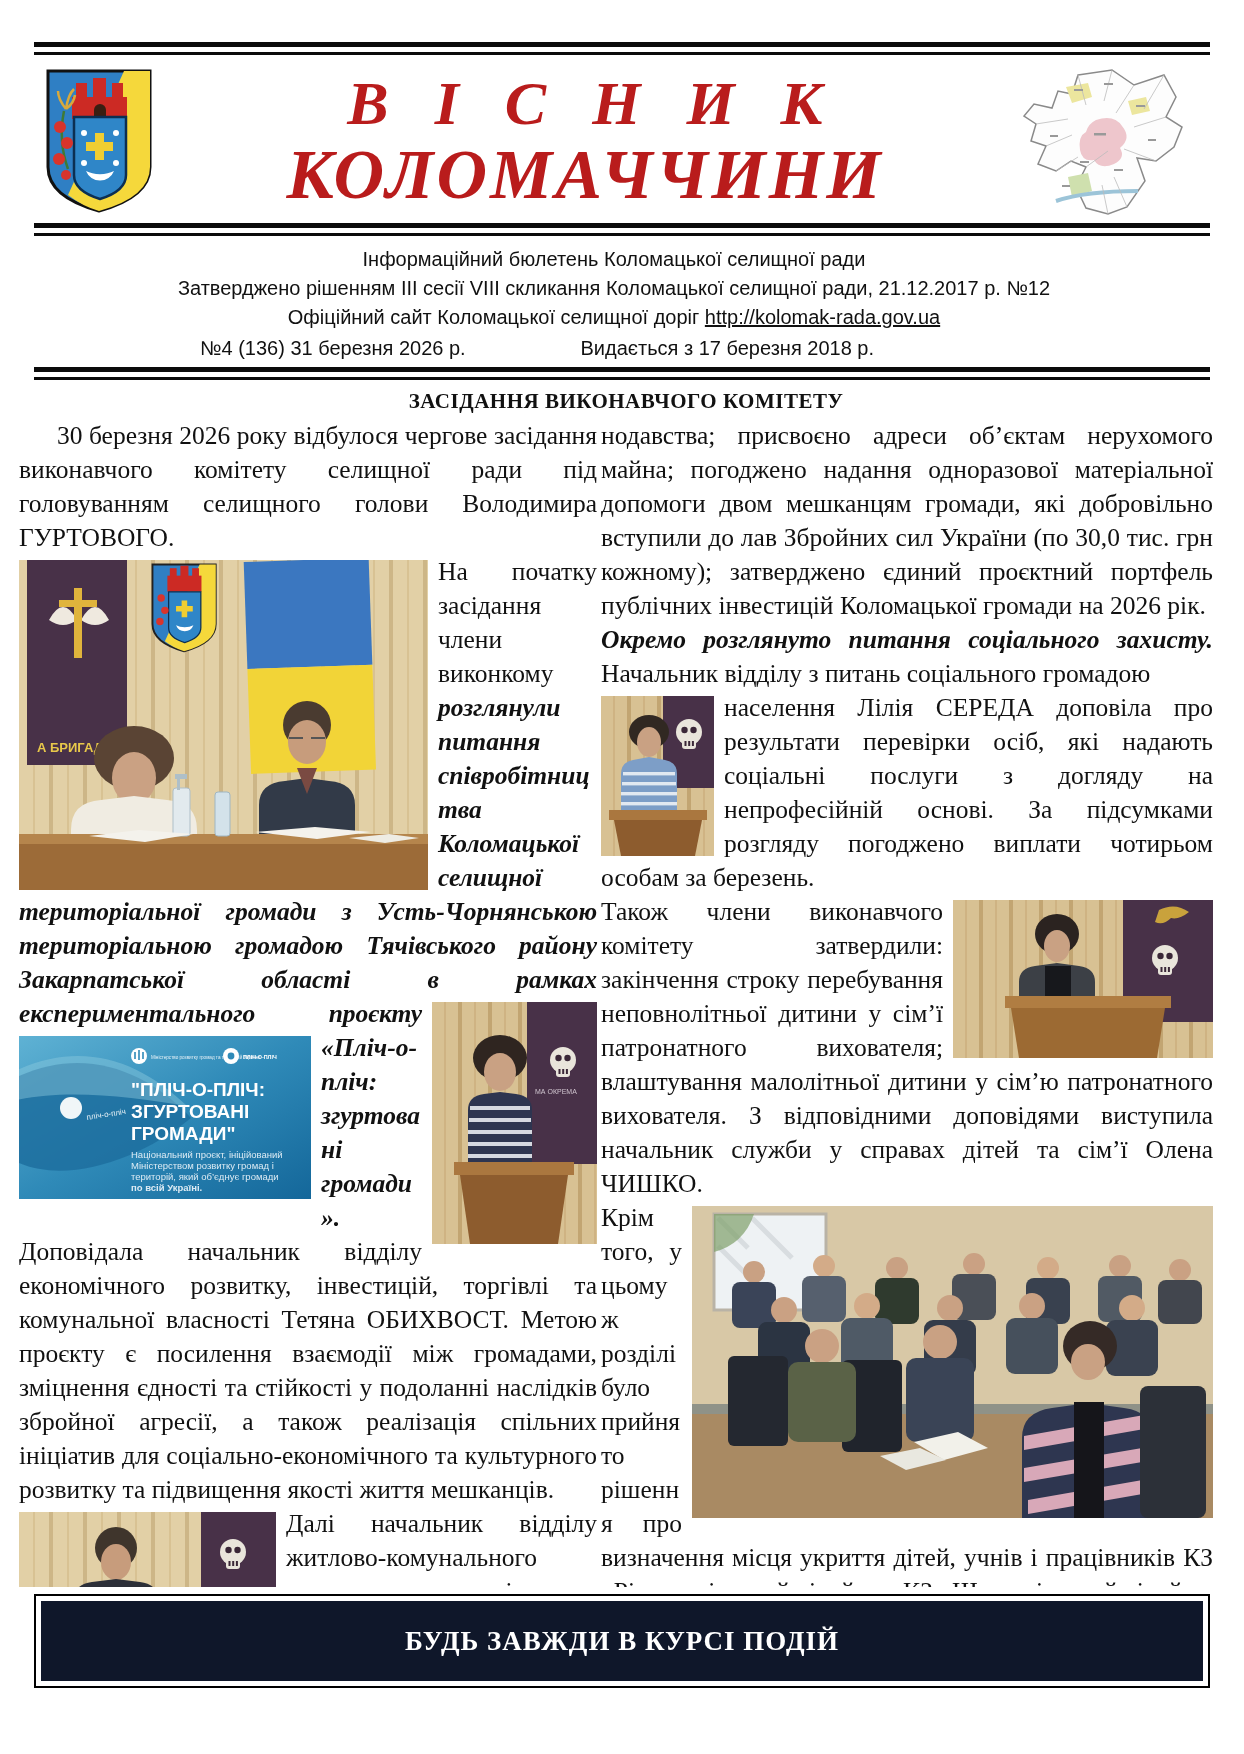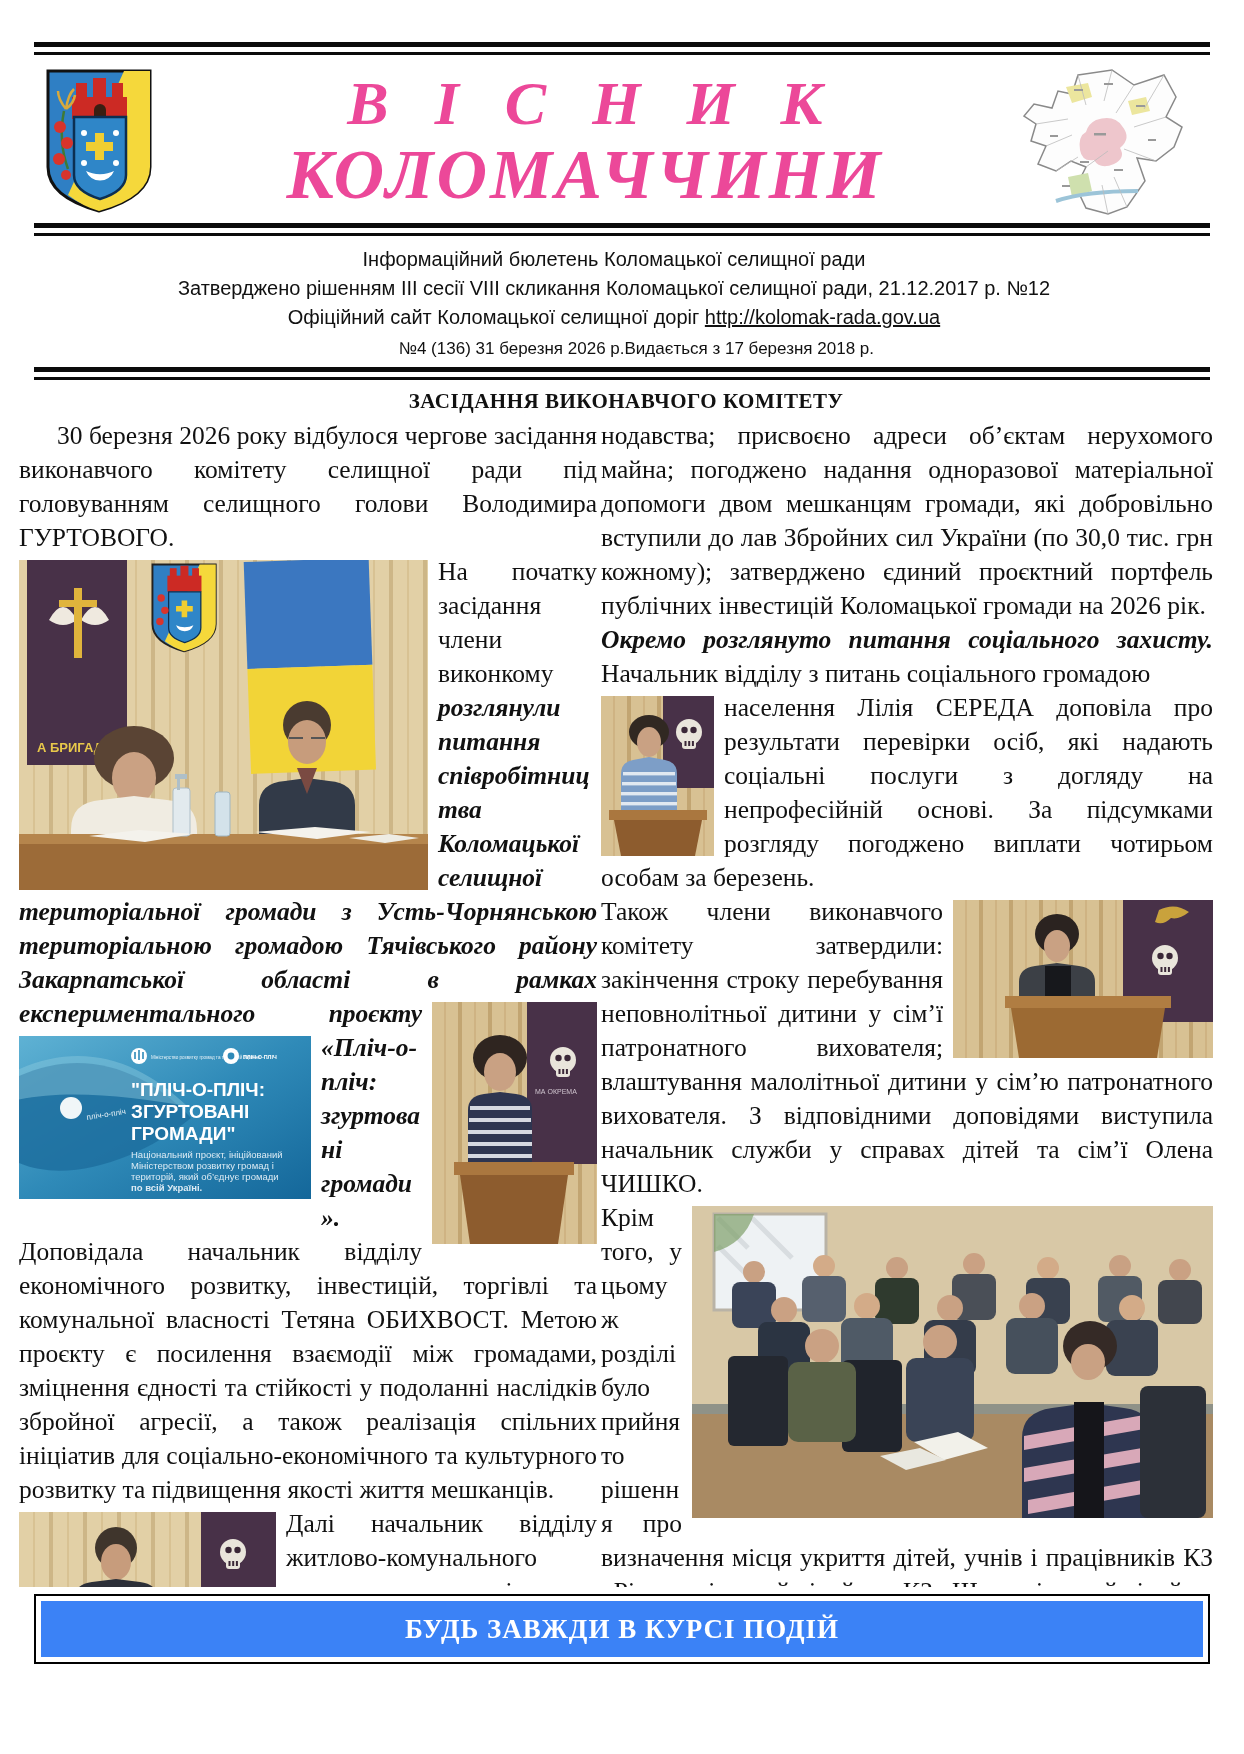--- a/index.html
+++ b/index.html
@@ -8,34 +8,34 @@
   .rule{margin:0 34px;border-top:5px solid #0b0b0b;border-bottom:3px solid #0b0b0b;height:5px;}
   .rule.first{margin-top:42px;}
   .masthead{display:flex;align-items:center;padding:8px 44px 4px 44px;height:156px;}
   .arms-box{width:110px;height:148px;flex:0 0 auto;}
   .title-wrap{flex:1;text-align:center;font-weight:bold;font-style:italic;line-height:1;}
   .t1{font-size:62px;letter-spacing:46px;text-indent:46px;}
   .t2{font-size:70px;letter-spacing:3px;margin-top:6px;}
   .map-box{width:184px;height:152px;flex:0 0 auto;}
   .info{text-align:center;font-family:"Liberation Sans",sans-serif;font-size:20px;line-height:29px;padding:9px 16px 4px 0;}
   .info .url{text-decoration:underline;}
-  .issue-row{display:flex;justify-content:flex-end;padding:2px 354px 0 200px;font-family:"Liberation Sans",sans-serif;font-size:17px;}
+  .issue-row{display:flex;justify-content:space-between;padding:2px 354px 0 200px;font-family:"Liberation Sans",sans-serif;font-size:20px;}
   h1.article-title{margin:9px 0 5px 8px;text-align:center;font-size:21px;letter-spacing:.5px;font-weight:bold;}
   .columns{display:flex;gap:4px;padding:0 19px;font-size:25.5px;line-height:34px;text-align:justify;
            height:1168px;overflow:hidden;overflow-wrap:break-word;}
   .col-left{width:578px;flex:0 0 auto;}
   .col-right{width:612px;flex:0 0 auto;}
   p{margin:0;}
   .indent{text-indent:38px;}
   .bi{font-weight:bold;font-style:italic;}
   .fl{float:left;margin:5px 10px 3px 0;}
   .fr{float:right;margin:5px 0 3px 10px;}
   svg{display:block;}
   .footer-banner{position:absolute;left:34px;right:34px;top:1594px;border:2px solid #000;padding:5px;background:#fff;}
-  .footer-banner .inner{background:#3b82f6;height:56px;display:flex;align-items:center;justify-content:center;
+  .footer-banner .inner{background:#0f172a;height:80px;display:flex;align-items:center;justify-content:center;
         color:#fff;font-weight:bold;font-size:27px;letter-spacing:1px;font-family:"Liberation Serif",serif;}
 </style>
 </head>
 <body>
 
 <svg width="0" height="0" style="position:absolute" aria-hidden="true">
   <defs>
     <pattern id="wood" width="30" height="400" patternUnits="userSpaceOnUse">
       <rect width="30" height="400" fill="#d8c193"></rect>
       <rect x="26" width="4" height="400" fill="#c2a572"></rect>
@@ -83,21 +83,21 @@
         <circle cx="72" cy="66" r="3" fill="#fff"></circle>
       <circle cx="40" cy="96" r="3" fill="#fff"></circle>
         <circle cx="72" cy="96" r="3" fill="#fff"></circle>
       <path d="M20,44 q-6,30 4,58" stroke="#3f7a35" stroke-width="2.5" fill="none"></path>
       <circle cx="16" cy="60" r="6" fill="#d8342c"></circle>
         <circle cx="23" cy="76" r="6" fill="#d8342c"></circle>
       <circle cx="15" cy="92" r="6" fill="#d8342c"></circle>
         <circle cx="22" cy="108" r="5" fill="#d8342c"></circle>
       <path d="M22,42 q2,-14 8,-20 M22,42 q-8,-10 -8,-18 M22,42 q8,-6 9,-14" stroke="#d8a93c" stroke-width="2.5" fill="none"></path>
     </svg>
-    <div class="title-wrap" style="color:#ec4899;">
+    <div class="title-wrap" style="color:#b91c1c;">
       <div class="t1">ВІСНИК</div>
       <div class="t2">КОЛОМАЧЧИНИ</div>
     </div>
     <svg class="map-box" viewBox="0 0 184 152">
       <rect width="184" height="152" fill="#fff"></rect>
       <path d="M62,10 L96,5 L118,20 L148,10 L160,32 L150,52 L166,62 L158,82 L140,96 L121,93 L129,116 L111,142 L92,149 L70,143 L60,122 L70,102 L55,96 L40,106 L22,99 L30,81 L15,76 L20,59 L8,51 L18,39 L36,43 L42,26 L56,29 Z" fill="#fdfdfd" stroke="#8a8a8a" stroke-width="1.5"></path>
       <path d="M80,55 q18,-6 26,6 q10,12 -2,22 q6,10 -6,16 q-14,6 -20,-4 q-12,2 -14,-10 q-2,-14 6,-18 q2,-8 10,-12 Z" fill="#eec6cc"></path>
       <path d="M50,22 L72,18 L76,32 L56,38 Z" fill="#ece69e"></path>
       <path d="M112,36 L130,32 L134,46 L116,50 Z" fill="#ece69e"></path>
       <path d="M52,112 L72,108 L76,126 L56,132 Z" fill="#cfe0ae"></path>

